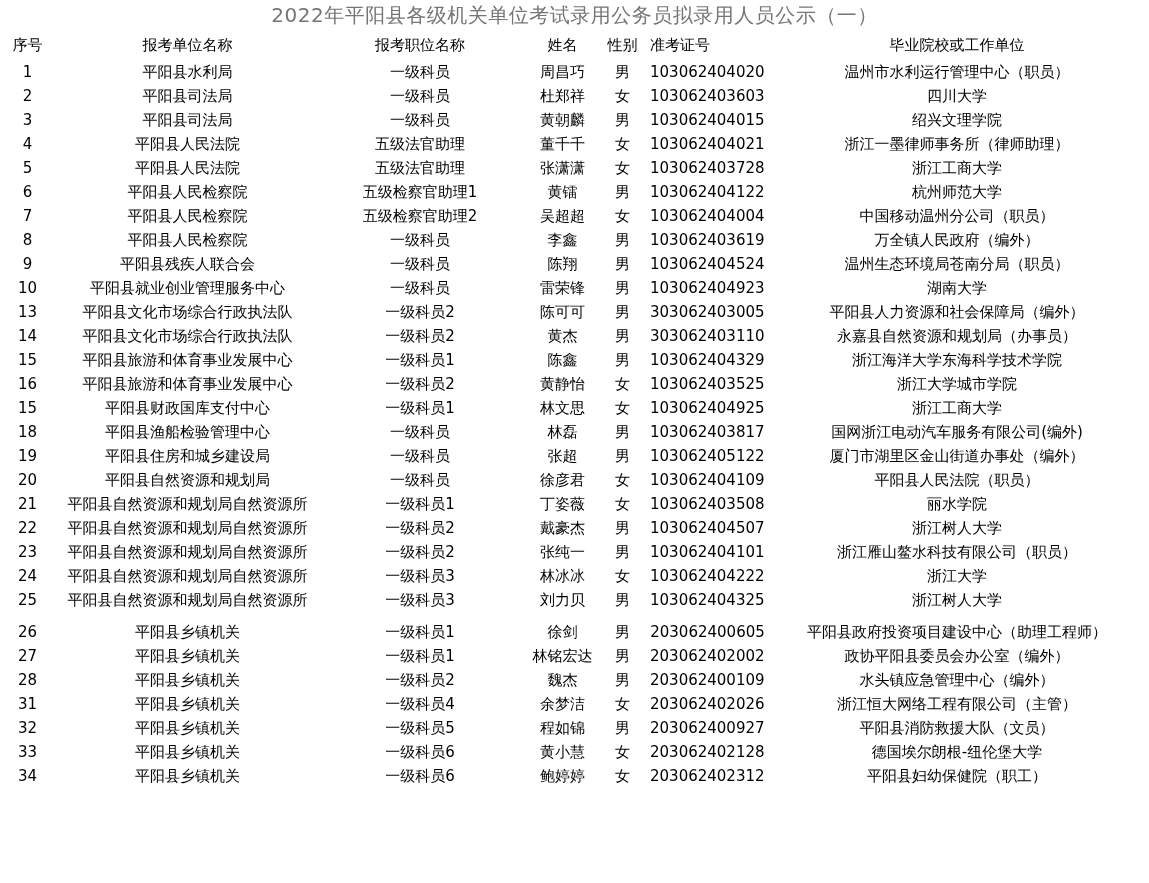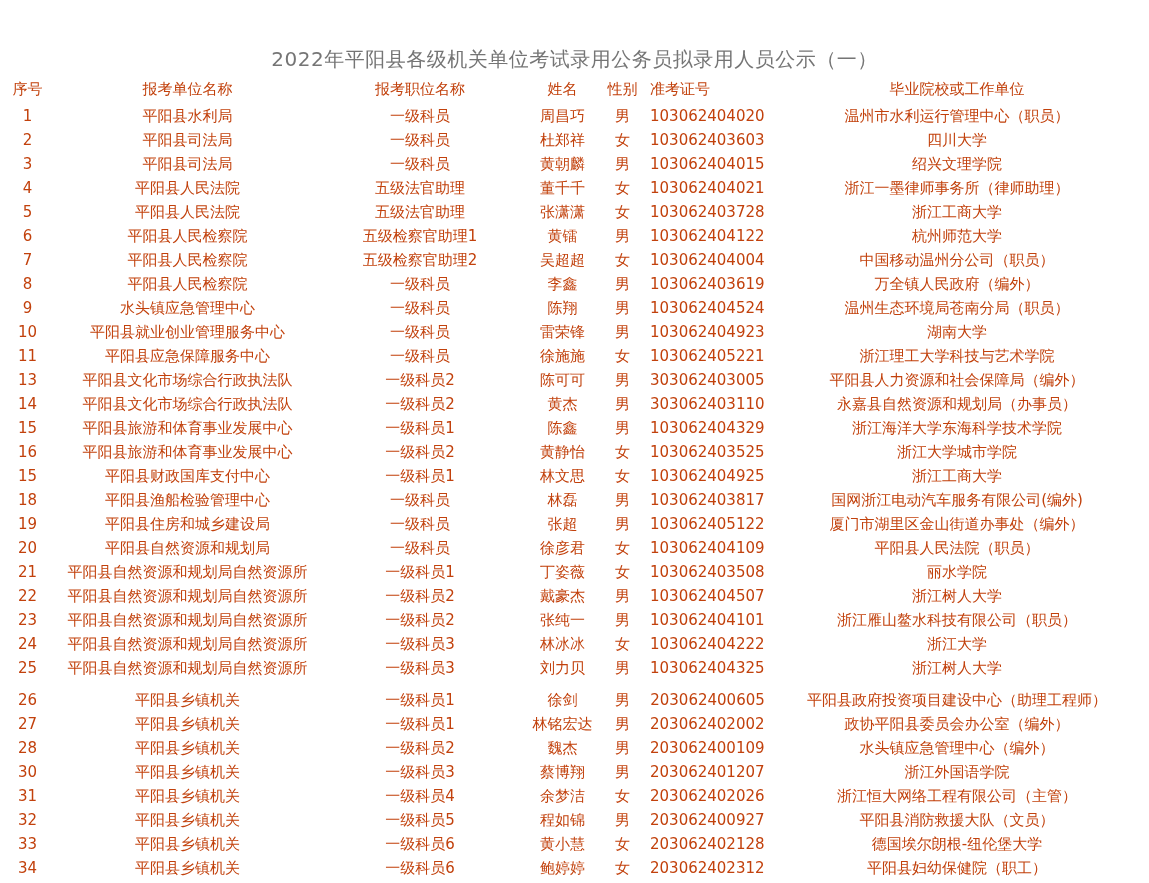--- a/index.html
+++ b/index.html
@@ -17,28 +17,27 @@
     overflow: hidden;
   }
   .title {
     height: 30px;
     display: flex;
     align-items: center;
     justify-content: center;
     font-size: 20px;
     letter-spacing: 0.5px;
     white-space: nowrap;
-    margin-top: 44px;
   }
   table.roster {
     border-collapse: collapse;
     table-layout: fixed;
     width: 1149px;
     font-size: 15px;
-    color: #c2410c;
+    color: #000000;
   }
   table.roster th {
     font-weight: normal;
     font-size: 15px;
     height: 30px;
     text-align: center;
     white-space: nowrap;
     overflow: hidden;
     padding: 0;
   }
@@ -158,46 +157,37 @@
           <td class="c0">8</td>
           <td class="c1">平阳县人民检察院</td>
           <td class="c2">一级科员</td>
           <td class="c3">李鑫</td>
           <td class="c4">男</td>
           <td class="c5">103062403619</td>
           <td class="c6">万全镇人民政府（编外）</td>
         </tr>
         <tr>
           <td class="c0">9</td>
-          <td class="c1">水头镇应急管理中心</td>
+          <td class="c1">平阳县残疾人联合会</td>
           <td class="c2">一级科员</td>
           <td class="c3">陈翔</td>
           <td class="c4">男</td>
           <td class="c5">103062404524</td>
           <td class="c6">温州生态环境局苍南分局（职员）</td>
         </tr>
         <tr>
           <td class="c0">10</td>
           <td class="c1">平阳县就业创业管理服务中心</td>
           <td class="c2">一级科员</td>
           <td class="c3">雷荣锋</td>
           <td class="c4">男</td>
           <td class="c5">103062404923</td>
           <td class="c6">湖南大学</td>
         </tr>
         <tr>
-          <td class="c0">11</td>
-          <td class="c1">平阳县应急保障服务中心</td>
-          <td class="c2">一级科员</td>
-          <td class="c3">徐施施</td>
-          <td class="c4">女</td>
-          <td class="c5">103062405221</td>
-          <td class="c6">浙江理工大学科技与艺术学院</td>
-        </tr>
-        <tr>
           <td class="c0">13</td>
           <td class="c1">平阳县文化市场综合行政执法队</td>
           <td class="c2">一级科员2</td>
           <td class="c3">陈可可</td>
           <td class="c4">男</td>
           <td class="c5">303062403005</td>
           <td class="c6">平阳县人力资源和社会保障局（编外）</td>
         </tr>
         <tr>
           <td class="c0">14</td>
@@ -328,29 +318,20 @@
         <tr>
           <td class="c0">28</td>
           <td class="c1">平阳县乡镇机关</td>
           <td class="c2">一级科员2</td>
           <td class="c3">魏杰</td>
           <td class="c4">男</td>
           <td class="c5">203062400109</td>
           <td class="c6">水头镇应急管理中心（编外）</td>
         </tr>
         <tr>
-          <td class="c0">30</td>
-          <td class="c1">平阳县乡镇机关</td>
-          <td class="c2">一级科员3</td>
-          <td class="c3">蔡博翔</td>
-          <td class="c4">男</td>
-          <td class="c5">203062401207</td>
-          <td class="c6">浙江外国语学院</td>
-        </tr>
-        <tr>
           <td class="c0">31</td>
           <td class="c1">平阳县乡镇机关</td>
           <td class="c2">一级科员4</td>
           <td class="c3">余梦洁</td>
           <td class="c4">女</td>
           <td class="c5">203062402026</td>
           <td class="c6">浙江恒大网络工程有限公司（主管）</td>
         </tr>
         <tr>
           <td class="c0">32</td>

